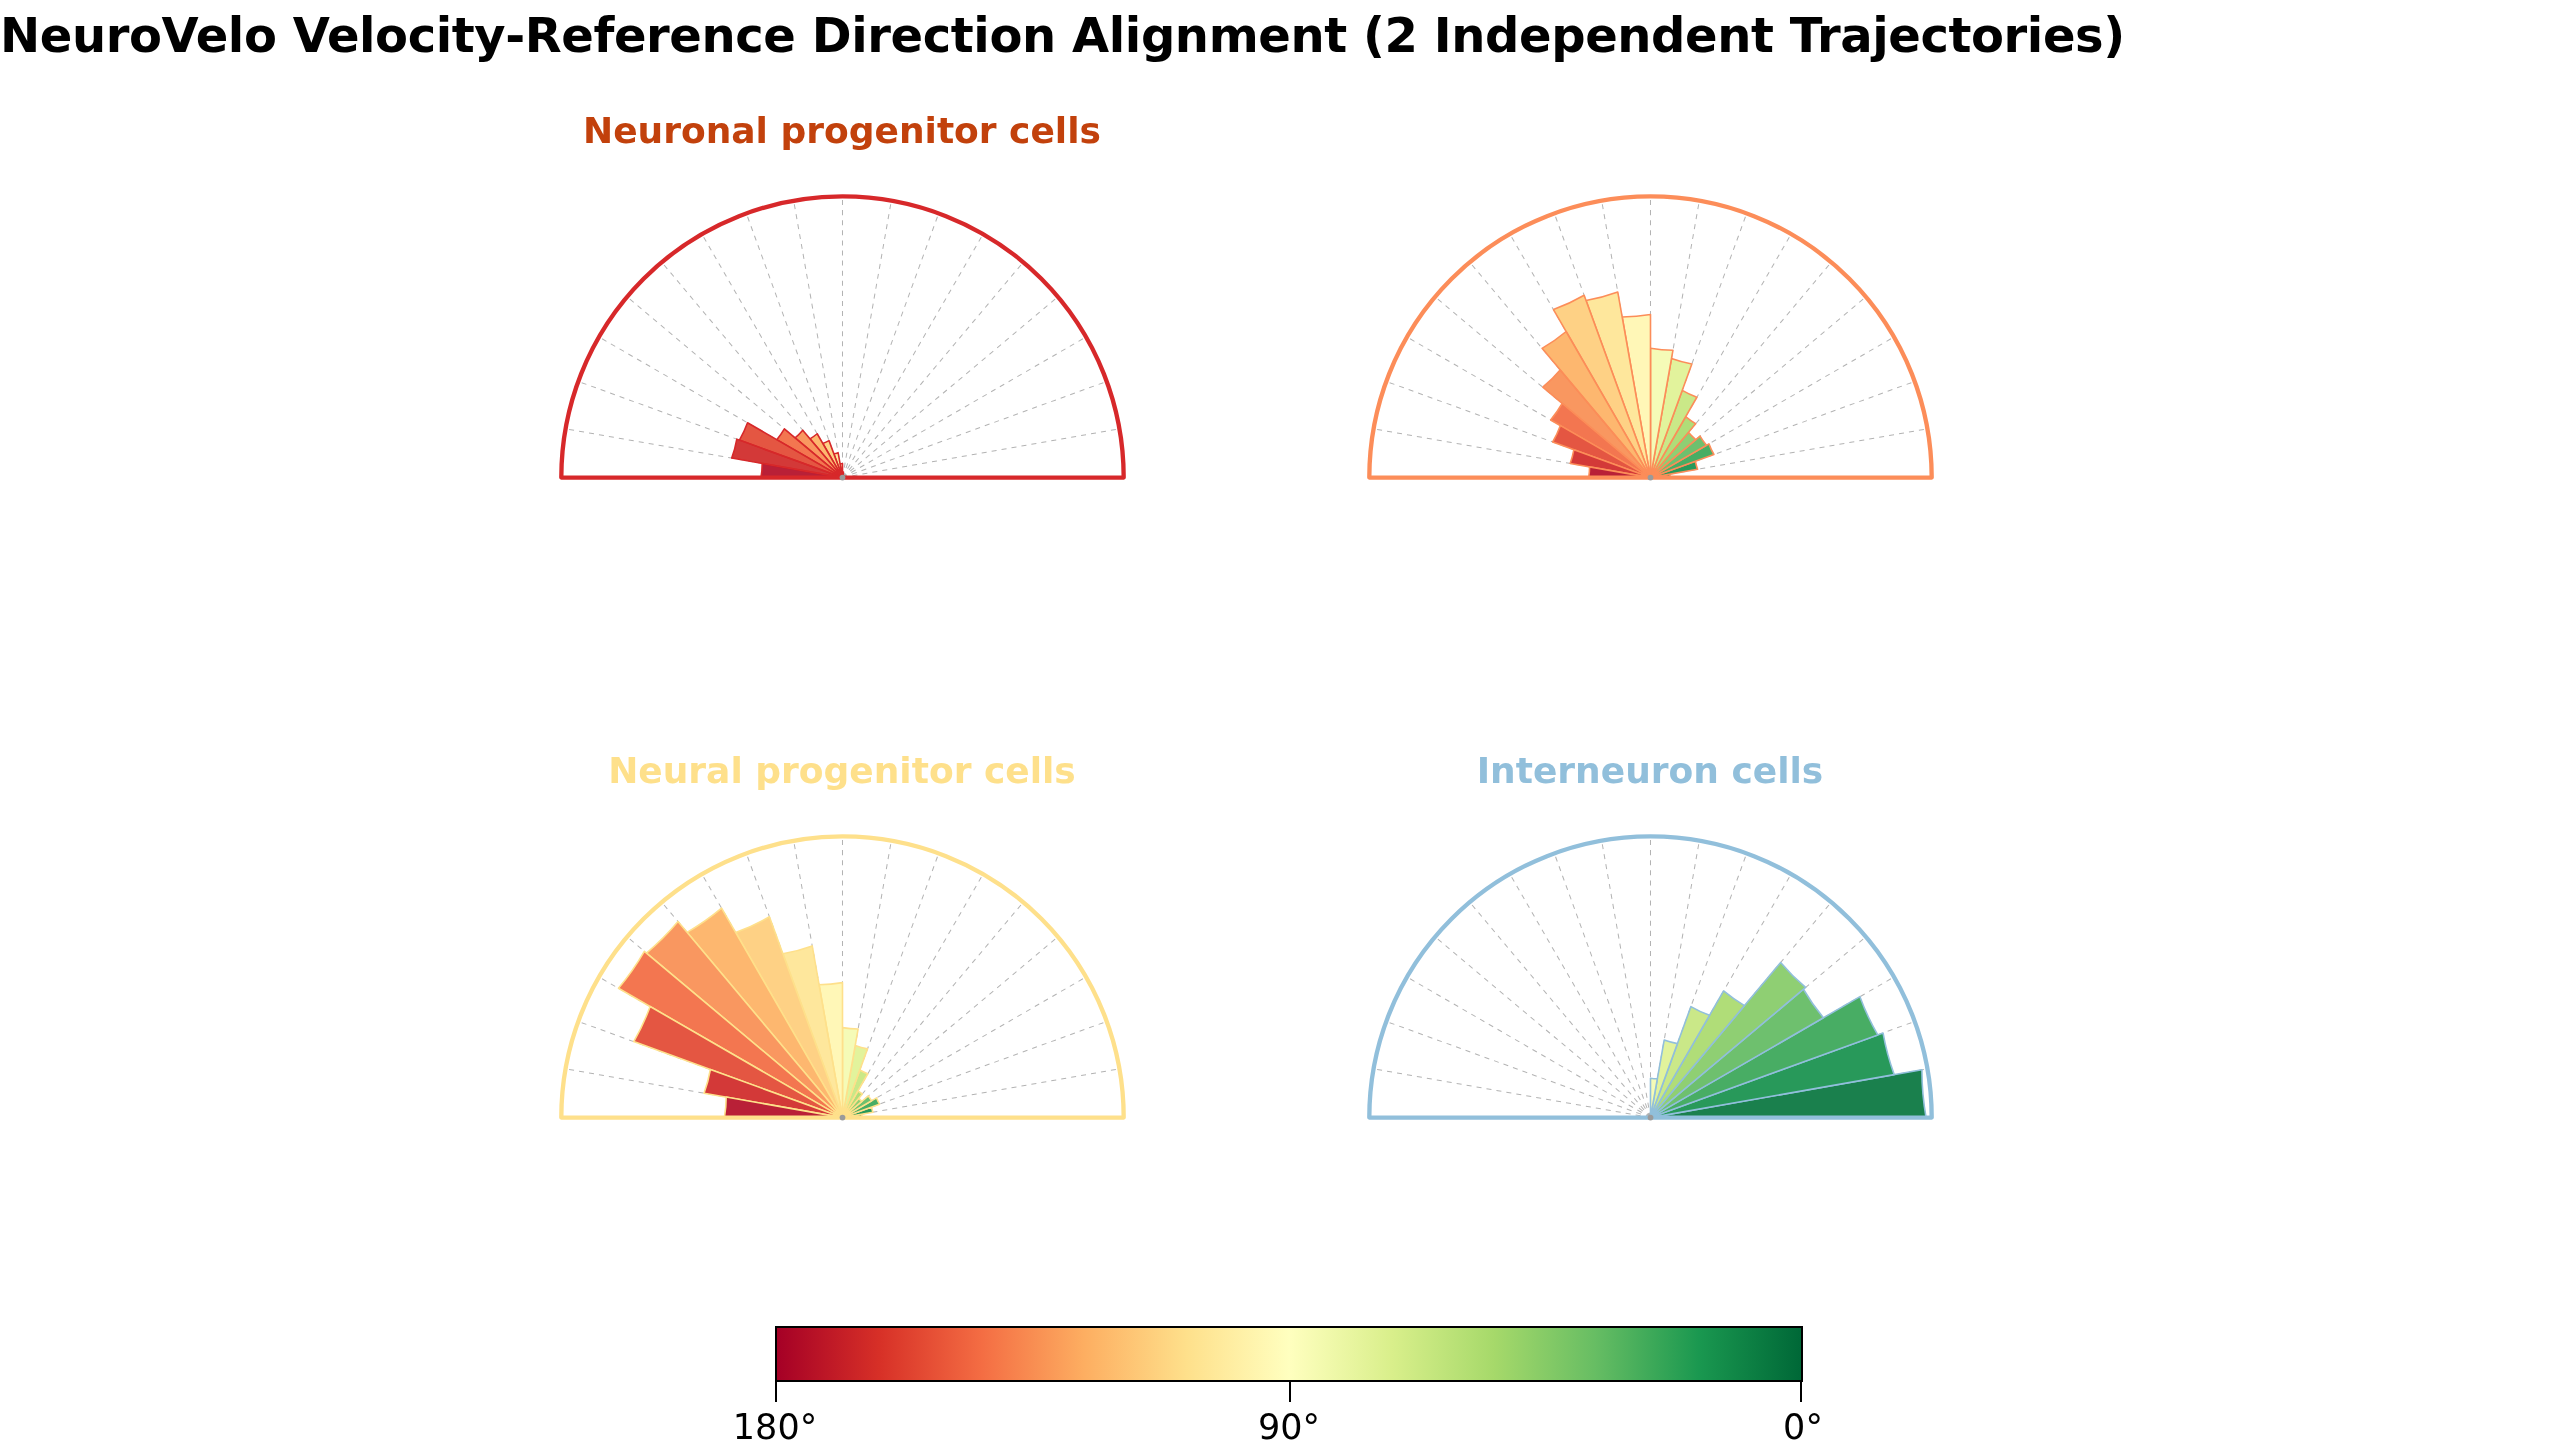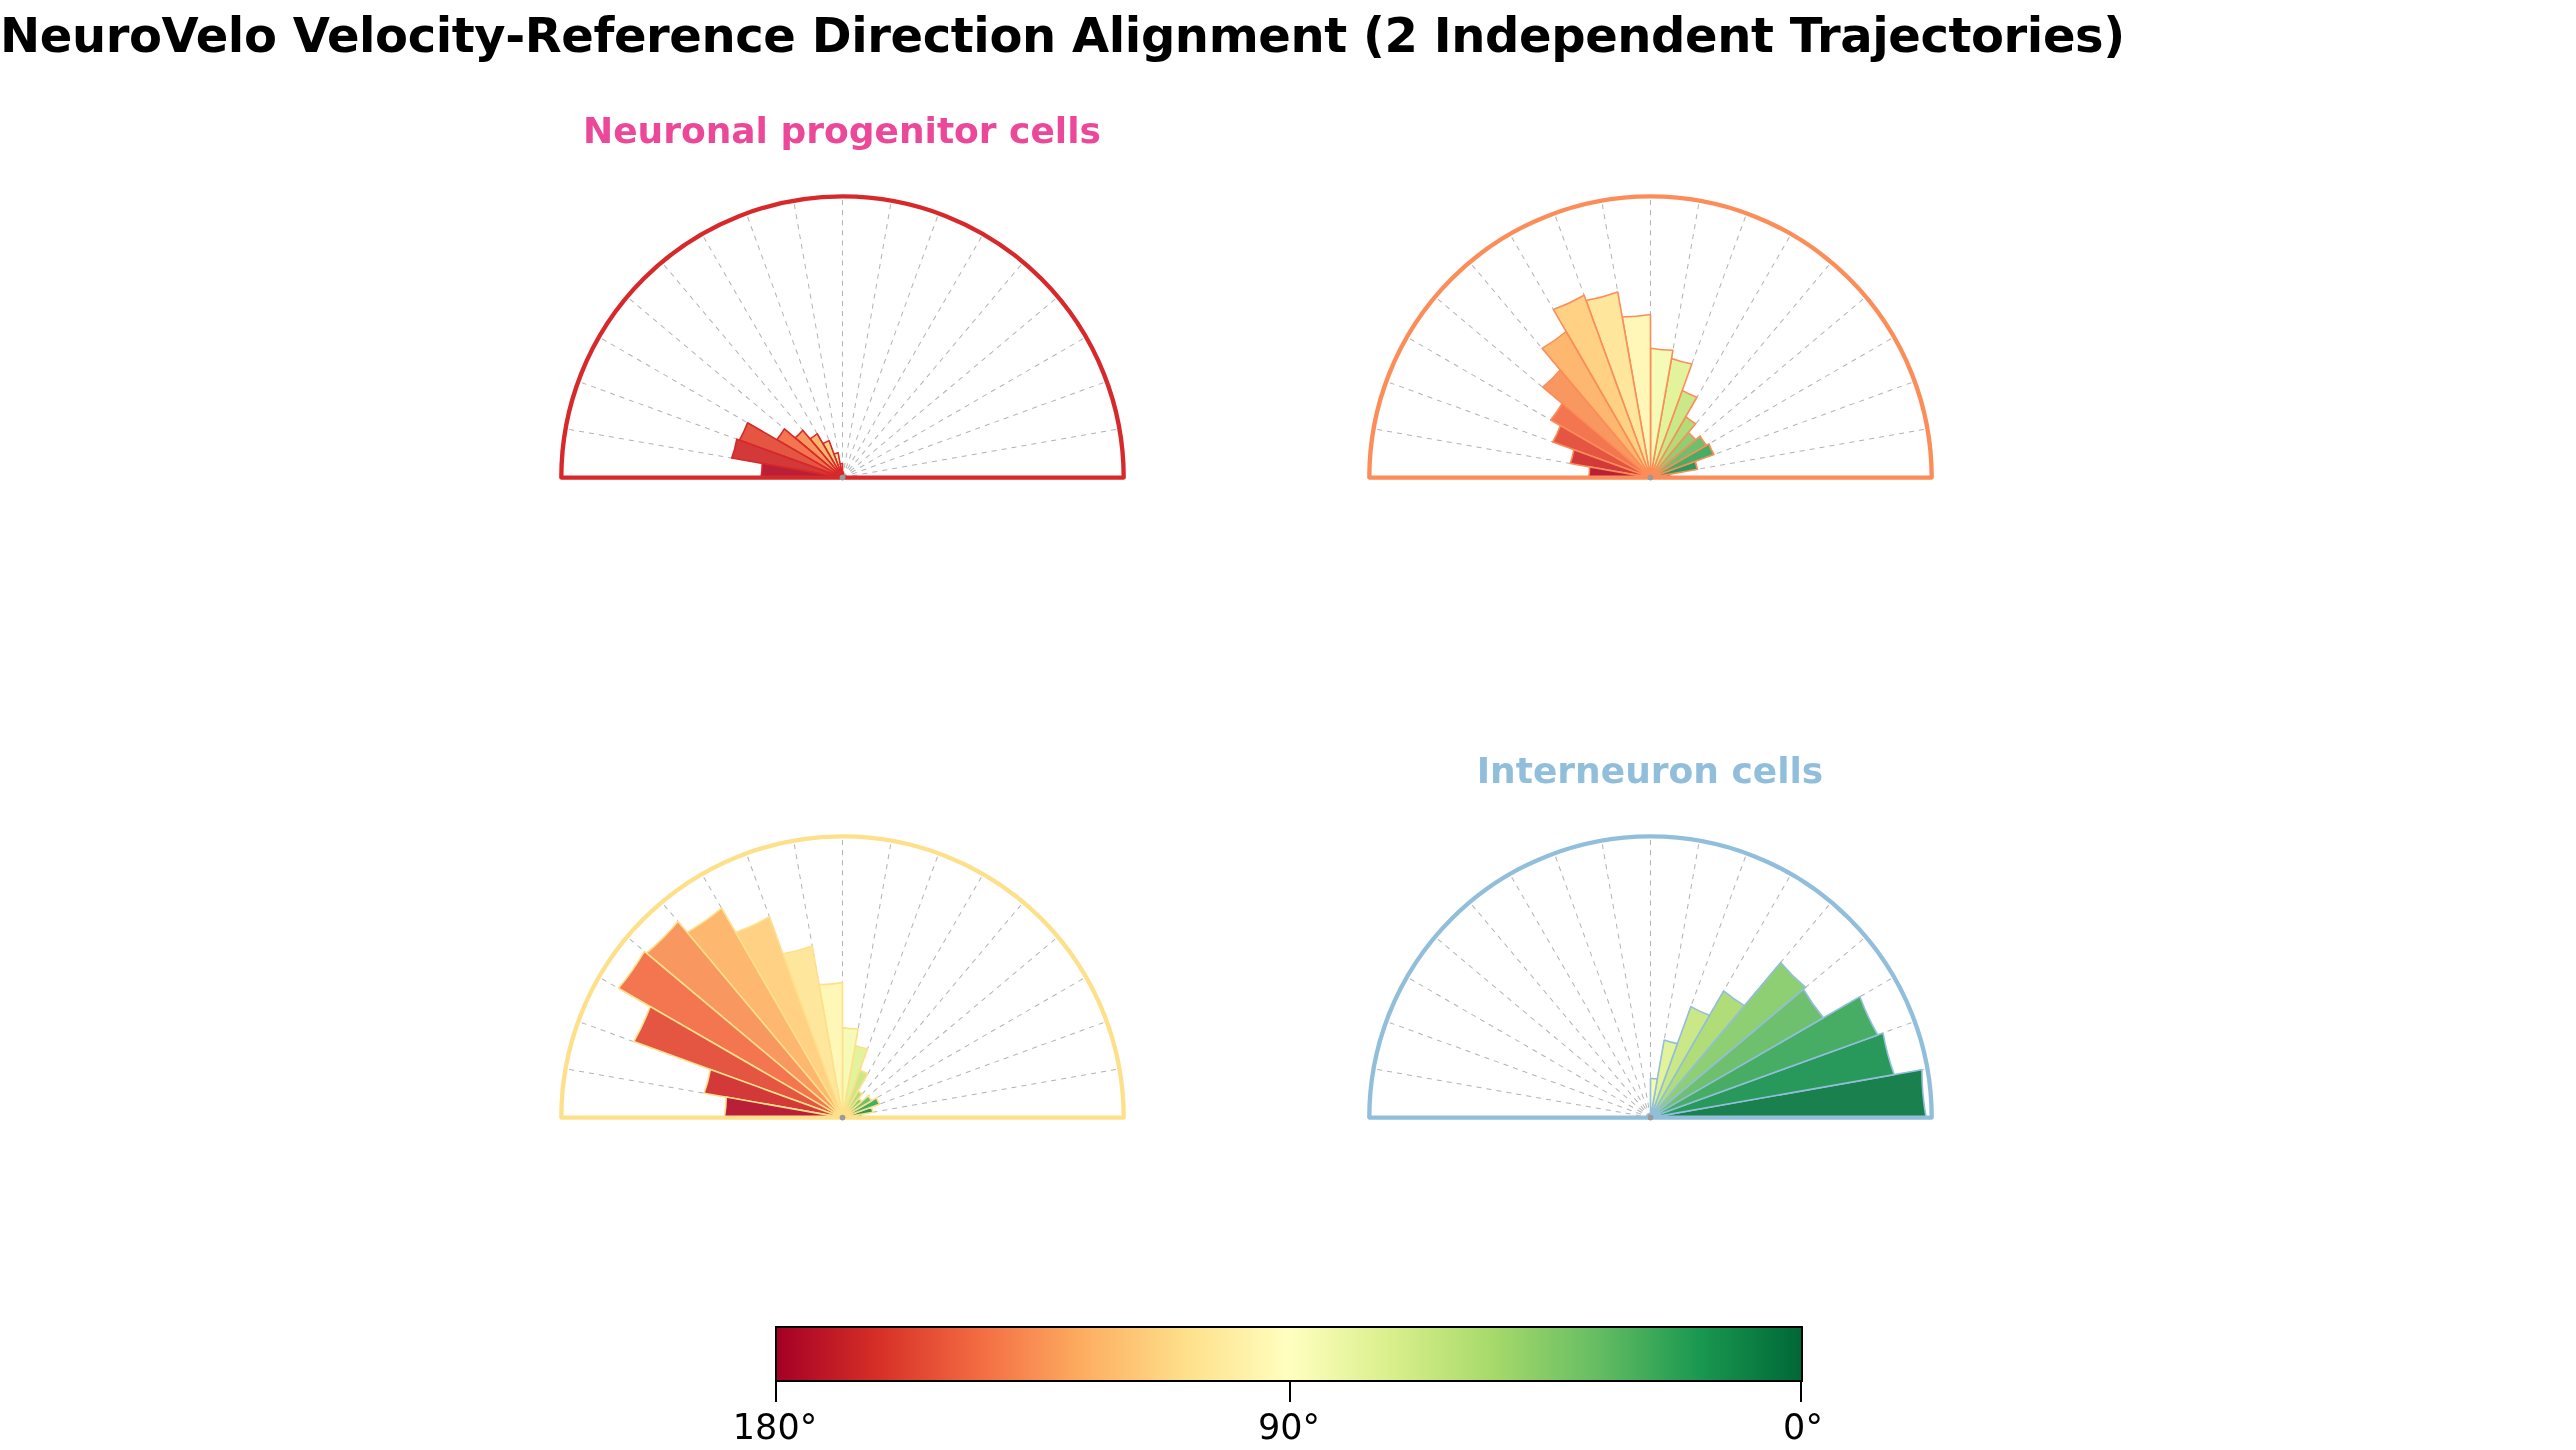--- a/index.html
+++ b/index.html
@@ -94,21 +94,21 @@
     white-space: nowrap;
     transform: translateX(-50%);
   }
 </style>
 </head>
 <body>
 
 <div id="figure-title">NeuroVelo Velocity-Reference Direction Alignment (2 Independent Trajectories)</div>
 
 <div class="panel" id="panel-tl">
-  <div class="panel-title" style="color: #ec4899;">Neuronal progenitor cells</div>
+  <div class="panel-title" style="color: #c2410c;">Neuronal progenitor cells</div>
   <div class="rose-holder">
       <svg class="rose-svg" width="597" height="316" viewBox="0 0 828 438">
         <g>
           <line x1="414" y1="414" x2="798.0750236747612" y2="346.2772107098972" stroke="#9a9a9a" stroke-width="1.4" stroke-dasharray="7,7" opacity="0.75"></line>
           <line x1="414" y1="414" x2="780.4801221065043" y2="280.6121441029892" stroke="#9a9a9a" stroke-width="1.4" stroke-dasharray="7,7" opacity="0.75"></line>
           <line x1="414" y1="414" x2="751.7499074759311" y2="219.00000000000003" stroke="#9a9a9a" stroke-width="1.4" stroke-dasharray="7,7" opacity="0.75"></line>
           <line x1="414" y1="414" x2="712.7573328164015" y2="163.31283222224968" stroke="#9a9a9a" stroke-width="1.4" stroke-dasharray="7,7" opacity="0.75"></line>
           <line x1="414" y1="414" x2="664.6871677777503" y2="115.2426671835986" stroke="#9a9a9a" stroke-width="1.4" stroke-dasharray="7,7" opacity="0.75"></line>
           <line x1="414" y1="414" x2="609" y2="76.25009252406898" stroke="#9a9a9a" stroke-width="1.4" stroke-dasharray="7,7" opacity="0.75"></line>
           <line x1="414" y1="414" x2="547.3878558970108" y2="47.51987789349573" stroke="#9a9a9a" stroke-width="1.4" stroke-dasharray="7,7" opacity="0.75"></line>
@@ -183,20 +183,21 @@
           <path d="M 414 414 L 302.6182431343193 394.3603911058702 A 113.1 113.1 0 0 0 307.72076458911374 375.3175217898669 Z" fill="rgb(207,40,39)" fill-opacity="0.92" stroke="#fc8d59" stroke-width="2.2" stroke-linejoin="round"></path>
           <path d="M 414 414 L 328.2 414 A 85.8 85.8 0 0 0 329.50349479155255 399.1009863561774 Z" fill="rgb(179,13,38)" fill-opacity="0.92" stroke="#fc8d59" stroke-width="2.2" stroke-linejoin="round"></path>
         </g>
         <path d="M 24 413.99999999999994 A 390 390 0 0 1 804 414 L 24 413.99999999999994 Z" fill="none" stroke="#fc8d59" stroke-width="6" stroke-linejoin="round"></path>
         <circle cx="414" cy="414" r="4" fill="#9a9a9a"></circle>
       </svg>
     </div>
 </div>
 
 <div class="panel" id="panel-bl">
+  <div class="panel-title" style="color: rgb(254, 224, 139);">Neural progenitor cells</div>
   <div class="rose-holder">
       <svg class="rose-svg" width="597" height="316" viewBox="0 0 828 438">
         <g>
           <line x1="414" y1="414" x2="798.0750236747612" y2="346.2772107098972" stroke="#9a9a9a" stroke-width="1.4" stroke-dasharray="7,7" opacity="0.75"></line>
           <line x1="414" y1="414" x2="780.4801221065043" y2="280.6121441029892" stroke="#9a9a9a" stroke-width="1.4" stroke-dasharray="7,7" opacity="0.75"></line>
           <line x1="414" y1="414" x2="751.7499074759311" y2="219.00000000000003" stroke="#9a9a9a" stroke-width="1.4" stroke-dasharray="7,7" opacity="0.75"></line>
           <line x1="414" y1="414" x2="712.7573328164015" y2="163.31283222224968" stroke="#9a9a9a" stroke-width="1.4" stroke-dasharray="7,7" opacity="0.75"></line>
           <line x1="414" y1="414" x2="664.6871677777503" y2="115.2426671835986" stroke="#9a9a9a" stroke-width="1.4" stroke-dasharray="7,7" opacity="0.75"></line>
           <line x1="414" y1="414" x2="609" y2="76.25009252406898" stroke="#9a9a9a" stroke-width="1.4" stroke-dasharray="7,7" opacity="0.75"></line>
           <line x1="414" y1="414" x2="547.3878558970108" y2="47.51987789349573" stroke="#9a9a9a" stroke-width="1.4" stroke-dasharray="7,7" opacity="0.75"></line>

